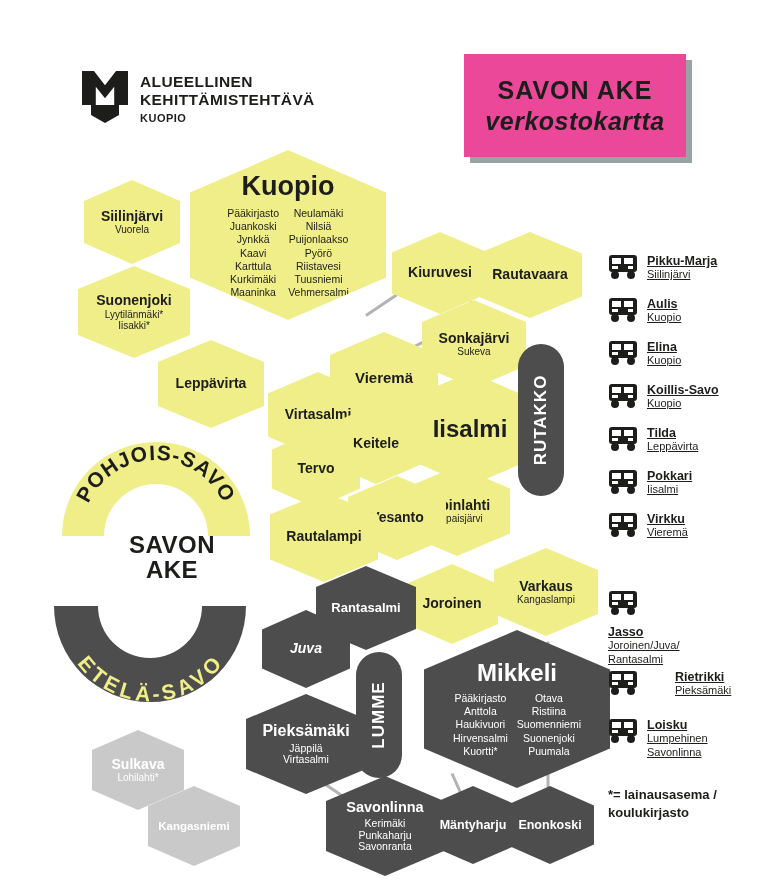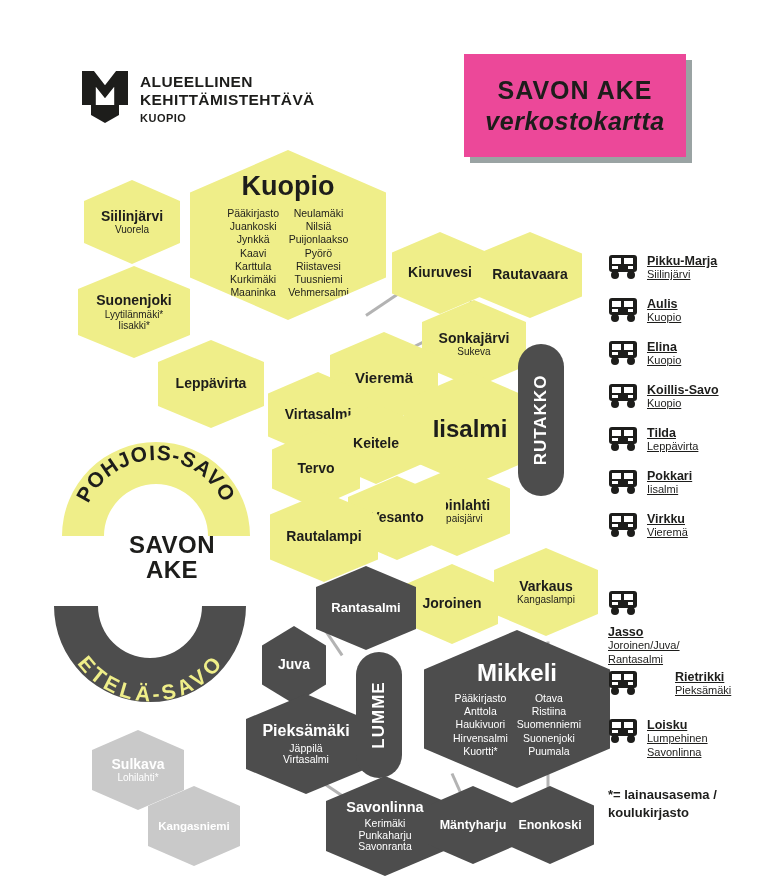--- a/index.html
+++ b/index.html
@@ -222,21 +222,21 @@
   </div>
 
   <div class="hex yellow" style="left:406px;top:564px;width:92px;height:80px;">
     <div class="title" style="font-size:14px;">Joroinen</div>
   </div>
 
   <div class="hex grey" style="left:316px;top:566px;width:100px;height:84px;">
     <div class="title" style="font-size:13px;">Rantasalmi</div>
   </div>
 
-  <div class="hex grey" style="left:262px;top:626px;width:64px;height:78px;">
+  <div class="hex grey" style="left:262px;top:610px;width:88px;height:78px;font-style:italic;">
     <div class="title" style="font-size:14px;">Juva</div>
   </div>
 
   <div class="hex grey" style="left:246px;top:694px;width:120px;height:100px;font-size:10.5px;">
     <div class="title" style="font-size:16px;margin-bottom:3px;">Pieksämäki</div>
     <div class="sub">Jäppilä</div>
     <div class="sub">Virtasalmi</div>
   </div>
 
   <div class="hex grey" style="left:424px;top:630px;width:186px;height:158px;font-size:10.5px;">

